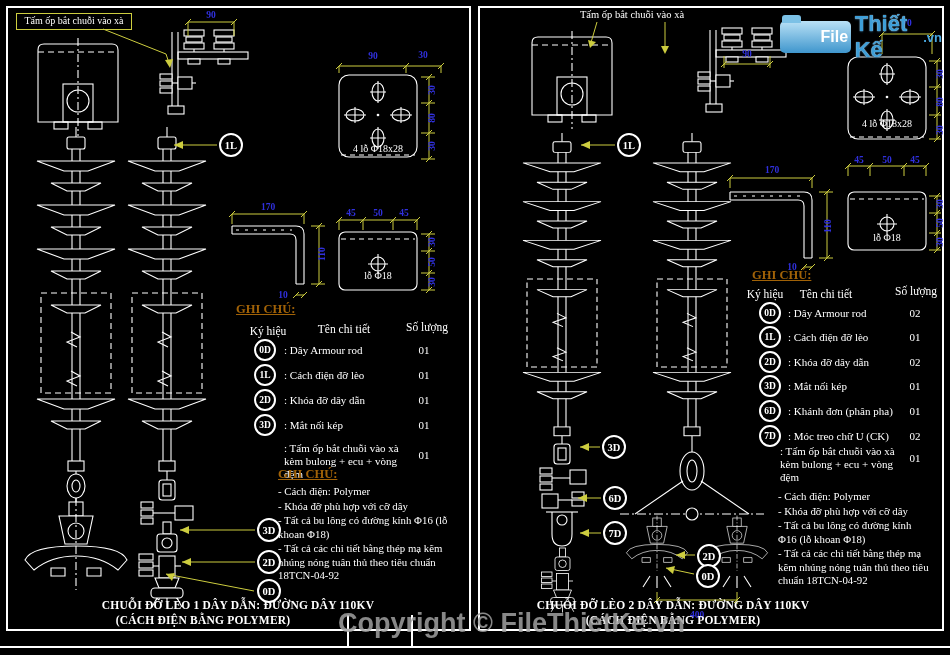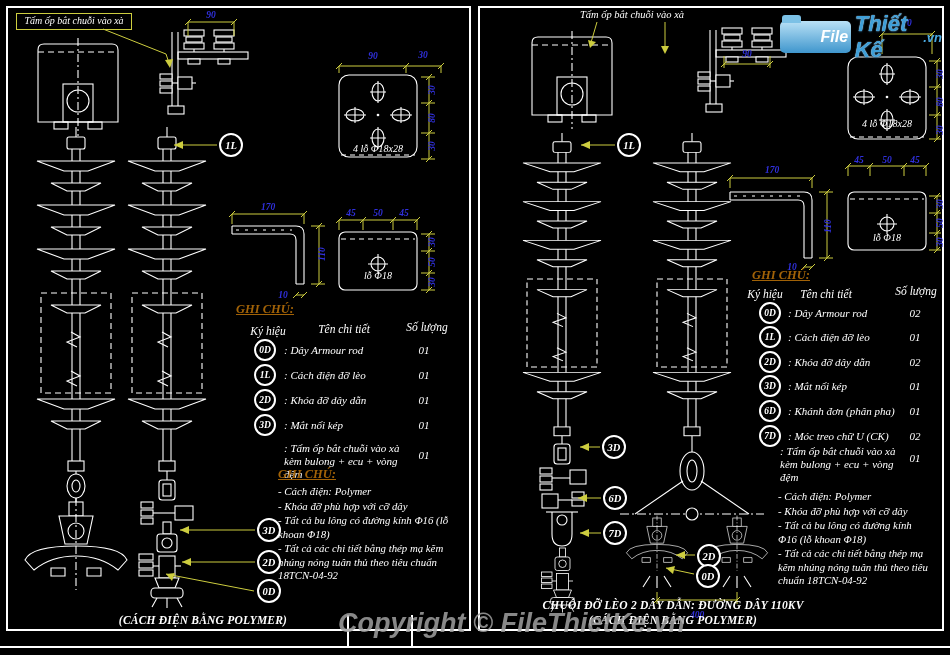--- a/index.html
+++ b/index.html
@@ -1,17 +1,17 @@
 <!DOCTYPE html>
 <html><head>
 <meta charset="utf-8">
 <style>
   html,body{margin:0;padding:0;background:#000;}
   body{width:950px;height:655px;overflow:hidden;font-family:"Liberation Serif",serif;}
-  .canvas{position:relative;width:950px;height:485px;background:#000;font-style:italic;}
+  .canvas{position:relative;width:950px;height:485px;background:#000;}
   .panel{position:absolute;border:2px solid #fff;box-sizing:border-box;background:#000;}
   #panelL{left:6px;top:6px;width:465px;height:625px;}
   #panelR{left:478px;top:6px;width:466px;height:625px;}
   svg.lines{position:absolute;left:0;top:0;}
   .txt{position:absolute;color:#fff;font-size:11px;line-height:1.18;}
   .ctr{text-align:center;}
   .dim{position:absolute;color:#3030dd;font-weight:bold;font-size:9.5px;text-align:center;line-height:12px;}
   .dim.v{transform:rotate(-90deg);transform-origin:center center;}
   .lblbox{position:absolute;border:1px solid #cdcd3f;color:#fff;font-size:10px;text-align:center;line-height:14px;}
   .callout{position:absolute;width:24px;height:24px;border:2px solid #fff;border-radius:50%;background:#000;color:#fff;font-weight:bold;font-size:10.5px;display:flex;align-items:center;justify-content:center;z-index:6;box-sizing:border-box;}
@@ -238,20 +238,21 @@
   <span class="qty" style="left:402px;top:441px;width:28px;">01</span>
 
   <div class="ghichu" style="left:270px;top:459px;">GHI CHÚ:</div>
   <div class="notes" style="left:270px;top:477px;width:176px;">
     <div>- Cách điện: Polymer</div>
     <div>- Khóa đỡ phù hợp với cỡ dây</div>
     <div>- Tất cả bu lông có đường kính Φ16 (lỗ khoan Φ18)</div>
     <div>- Tất cả các chi tiết bằng thép mạ kẽm nhúng nóng tuân thủ theo tiêu chuẩn 18TCN-04-92</div>
   </div>
 
+  <div class="title" style="left:30px;top:591px;width:400px;">CHUỖI ĐỠ LÈO 1 DÂY DẪN: ĐƯỜNG DÂY 110KV</div>
   <div class="title" style="left:30px;top:606px;width:330px;">(CÁCH ĐIỆN BẰNG POLYMER)</div>
 </div>
 
 <div class="panel" id="panelR">
   <svg class="lines" width="462" height="621" viewBox="0 0 462 621">
     <g stroke="#fff" stroke-width="1.1" fill="none">
       <use href="#frontBracket" x="52" y="29"></use>
       <use href="#sideBracket" x="214" y="12"></use>
     </g>
     <g>

